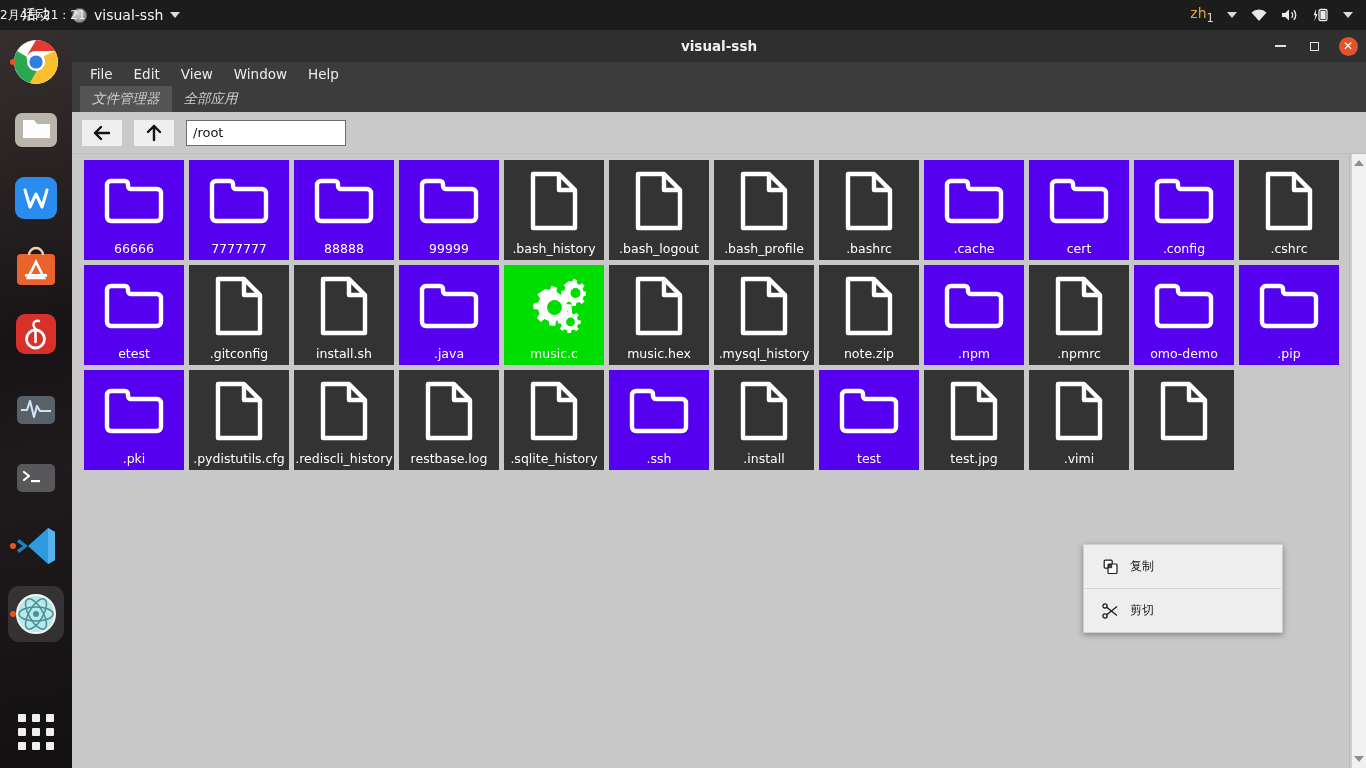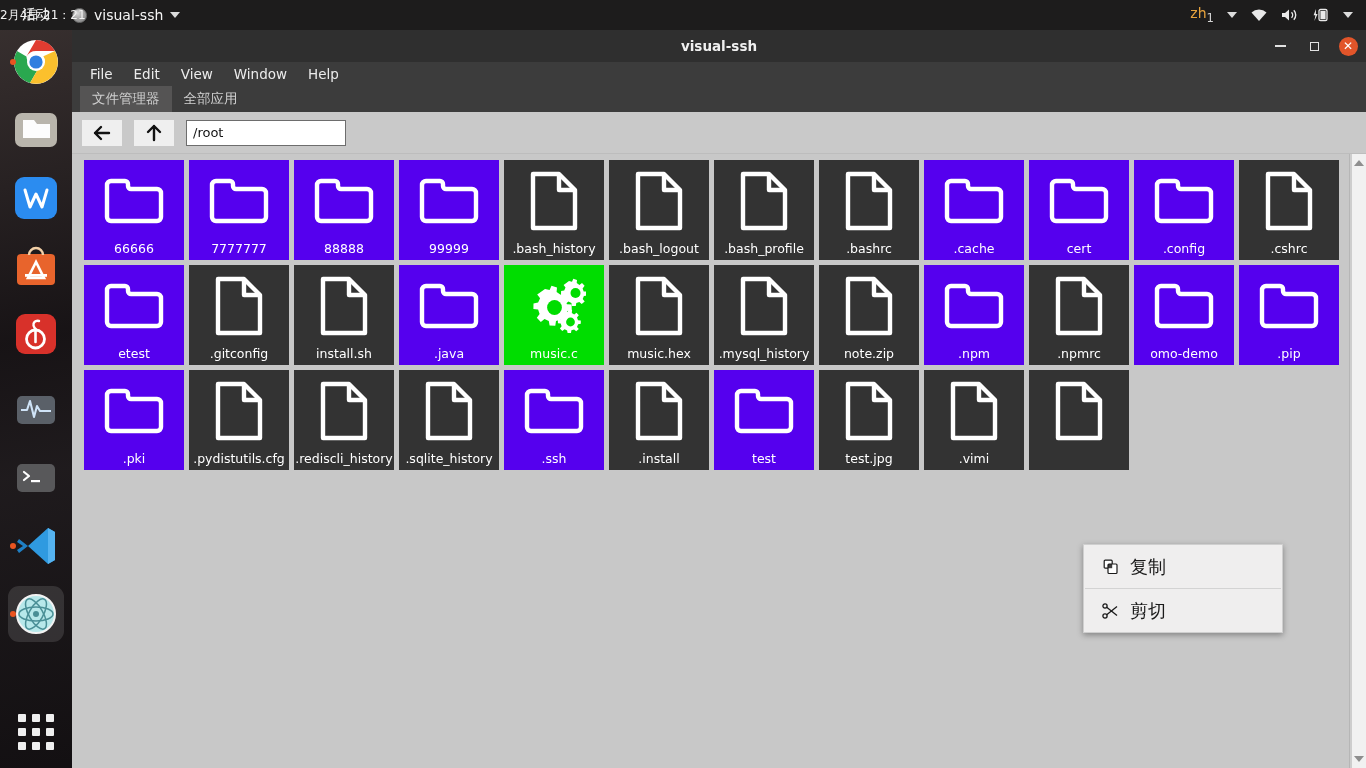--- a/index.html
+++ b/index.html
@@ -82,21 +82,21 @@
   .wb-max { width: 9px; height: 9px; border: 1.5px solid #e2e2e2; }
   .wb-close {
     width: 19px; height: 19px; border-radius: 50%; background: #e2552a;
     color: #fff; font-size: 12px; display: flex; align-items: center; justify-content: center;
   }
   #menubar {
     height: 24px; background: #3c3c3c; display: flex; align-items: center;
     padding-left: 10px; gap: 5px;
   }
   .menu-item { color: #ececec; font-size: 13.5px; padding: 2px 8px; cursor: pointer; }
-  #tabbar { height: 26px; background: #3c3c3c; display: flex; align-items: stretch; padding-left: 8px; }
+  #tabbar { height: 26px; background: #3c3c3c; display: flex; align-items: stretch; padding-left: 8px; font-style: italic; }
   .tab {
     display: flex; align-items: center; padding: 0 12px;
     font-size: 13.5px; color: #cfcfcf; cursor: pointer;
   }
   .tab.active { background: #555454; color: #cfcfcf; }
   #toolbar {
     height: 42px; background: #c9c9c9; display: flex; align-items: center;
     padding: 0 10px; gap: 12px; border-bottom: 1px solid #bdbdbd;
   }
   .tool-btn {
@@ -148,21 +148,21 @@
   .tri-d { width: 0; height: 0; border-left: 5px solid transparent; border-right: 5px solid transparent; border-top: 6px solid #8e8e8e; }
 
   
   #ctxmenu {
     position: absolute; left: 1011px; top: 390px; width: 200px;
     background: #efeeee; border: 1px solid #cfcfcf;
     box-shadow: 0 2px 6px rgba(0,0,0,0.35); z-index: 40;
   }
   .ctx-row {
     display: flex; align-items: center; gap: 11px;
-    height: 43px; padding: 0 18px; font-size: 18px; color: #1a1a1a; cursor: pointer;
+    height: 43px; padding: 0 18px; font-size: 12px; color: #1a1a1a; cursor: pointer;
   }
   .ctx-sep { height: 1px; background: #d3d3d3; margin: 0 1px; }
   .ctx-ic { width: 17px; height: 17px; display: flex; align-items: center; justify-content: center; }
 </style>
 </head>
 <body>
 
 <div id="screen">
 
   <div id="topbar">
@@ -567,20 +567,29 @@
             </div>
             <div class="nm">.rediscli_history</div>
           </div>
           <div class="cell file">
             <div class="ic">
               <svg width="50" height="62" viewBox="0 0 50 62">
                 <path d="M4 4 h26 l16 16 v38 H4 Z" fill="none" stroke="#ffffff" stroke-width="4.4" stroke-linejoin="round"></path>
                 <path d="M30 4 v16 h16" fill="none" stroke="#ffffff" stroke-width="4.4" stroke-linejoin="round"></path>
               </svg>
             </div>
+            <div class="nm">restbase.log</div>
+          </div>
+          <div class="cell file">
+            <div class="ic">
+              <svg width="50" height="62" viewBox="0 0 50 62">
+                <path d="M4 4 h26 l16 16 v38 H4 Z" fill="none" stroke="#ffffff" stroke-width="4.4" stroke-linejoin="round"></path>
+                <path d="M30 4 v16 h16" fill="none" stroke="#ffffff" stroke-width="4.4" stroke-linejoin="round"></path>
+              </svg>
+            </div>
             <div class="nm">.sqlite_history</div>
           </div>
           <div class="cell folder">
             <div class="ic">
               <svg width="62" height="52" viewBox="0 0 62 52">
                 <path d="M4 10 a4 4 0 0 1 4-4 h14 a3 3 0 0 1 3 3 v2 a3 3 0 0 0 3 3 h26 a4 4 0 0 1 4 4 v24 a4 4 0 0 1-4 4 H8 a4 4 0 0 1-4-4 Z" fill="none" stroke="#ffffff" stroke-width="4.4" stroke-linejoin="round"></path>
               </svg>
             </div>
             <div class="nm">.ssh</div>
           </div>

